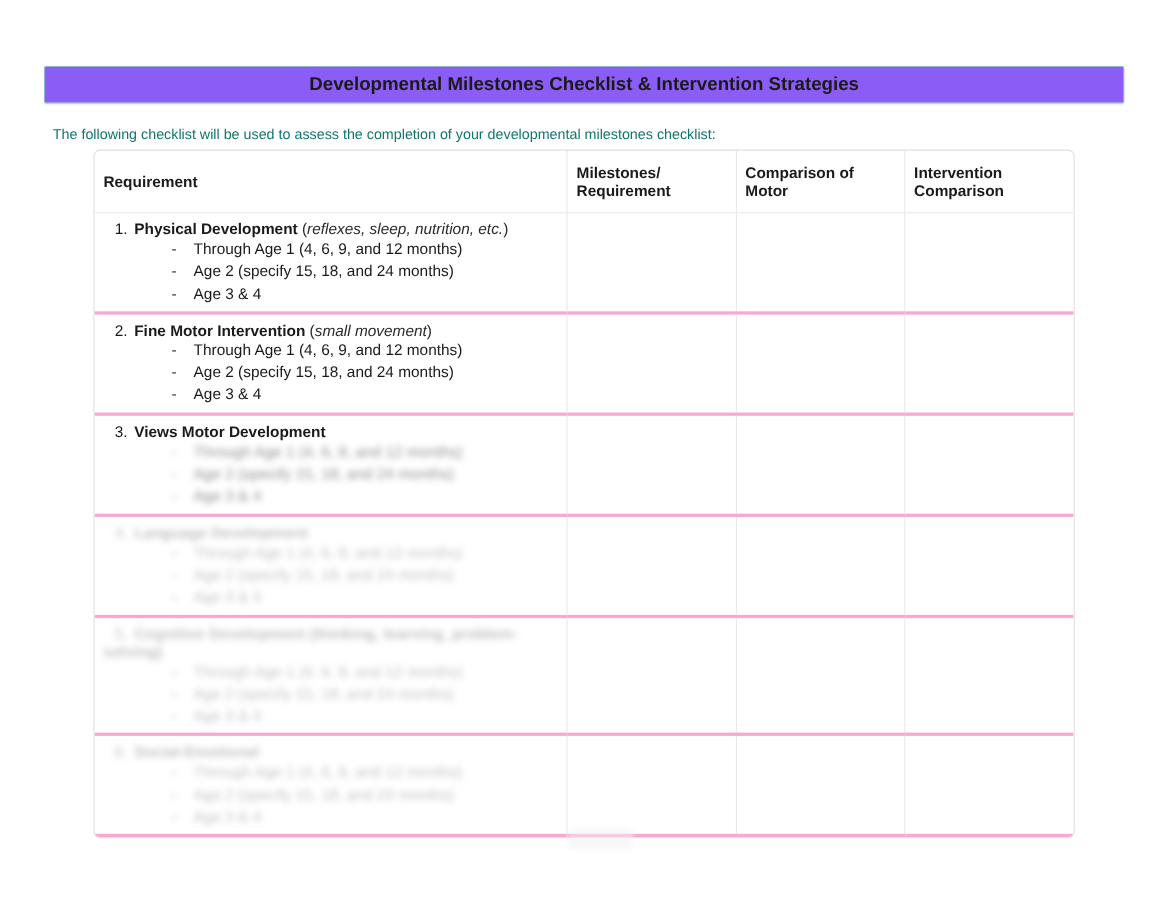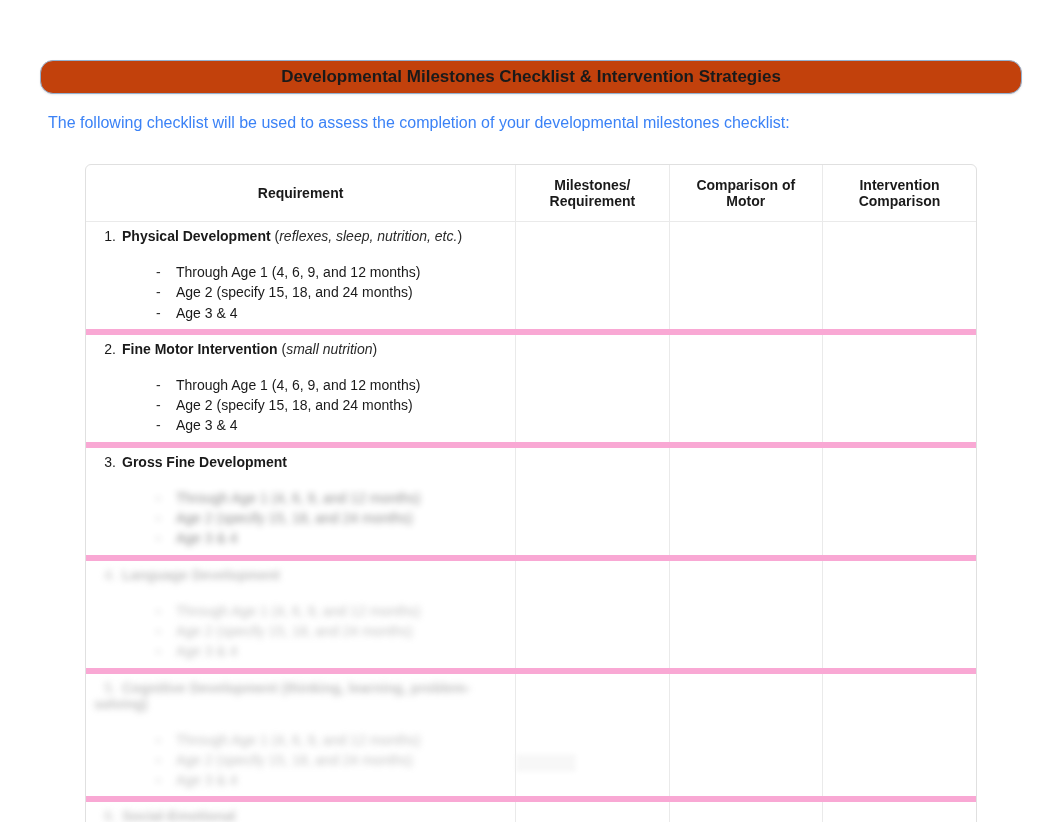--- a/index.html
+++ b/index.html
@@ -10,72 +10,72 @@
     body {
       font-family: 'Segoe UI', Tahoma, sans-serif;
       background: #fff;
       width: 1062px;
       height: 822px;
       padding: 60px 40px 20px 40px;
       color: #2a2a2a;
       position: relative;
     }
     .title-bar {
-      background: #c2410c;
+      background: #8b5cf6;
       border: 1px solid #94b0cf;
-      border-radius: 13px;
+      border-radius: 2px;
       padding: 6px 10px;
       text-align: center;
       font-size: 17px;
       font-weight: 600;
       color: #1a1a1a;
       margin-bottom: 20px;
       box-shadow: 0 1px 2px rgba(0,0,0,0.08);
     }
     .intro {
-      font-size: 16px;
-      color: #3b82f6;
-      margin-bottom: 32px;
+      font-size: 13px;
+      color: #0f766e;
+      margin-bottom: 7px;
       margin-left: 8px;
     }
     .table-wrap {
       margin: 0 45px;
       border: 1px solid #e0e0e0;
       border-radius: 6px;
       overflow: hidden;
       background: #fff;
     }
     table {
       width: 100%;
       border-collapse: collapse;
       font-size: 14px;
     }
     th {
       font-weight: 600;
-      text-align: center;
+      text-align: left;
       vertical-align: middle;
       padding: 12px 8px;
       border-bottom: 1px solid #eaeaea;
       border-right: 1px solid #eaeaea;
       color: #1a1a1a;
     }
     th:last-child {
       border-right: none;
     }
     th.req {
       width: 420px;
     }
     th.mil, th.comp, th.intv {
       width: 150px;
     }
     td {
       vertical-align: top;
       padding: 6px 4px 6px 0;
       border-right: 1px solid #eaeaea;
-      border-bottom: 6px solid #f9a8d4;
+      border-bottom: 3px solid #f9a8d4;
     }
     td:last-child {
       border-right: none;
     }
     td.req-cell {
       padding-left: 8px;
     }
     .num {
       display: inline-block;
       width: 22px;
@@ -93,21 +93,21 @@
       font-style: italic;
       color: #2a2a2a;
       font-weight: 400;
     }
     .paren {
       font-style: normal;
       font-weight: 400;
     }
     .sub-list {
       margin-left: 62px;
-      margin-top: 18px;
+      margin-top: 0;
     }
     .sub-item {
       position: relative;
       padding-left: 20px;
       line-height: 1.45;
       font-size: 14px;
       color: #1a1a1a;
     }
     .sub-item::before {
       content: "-";
@@ -167,34 +167,34 @@
               <div class="sub-item">Age 2 (specify 15, 18, and 24 months)</div>
               <div class="sub-item">Age 3 &amp; 4</div>
             </div>
           </td>
           <td>&nbsp;</td>
           <td>&nbsp;</td>
           <td>&nbsp;</td>
         </tr>
         <tr>
           <td class="req-cell">
-            <div><span class="num">2.</span><span class="req-title">Fine Motor Intervention</span><span class="paren"> (</span><span class="req-note">small nutrition</span><span class="paren">)</span></div>
+            <div><span class="num">2.</span><span class="req-title">Fine Motor Intervention</span><span class="paren"> (</span><span class="req-note">small movement</span><span class="paren">)</span></div>
             <div class="sub-list">
               <div class="sub-item">Through Age 1 (4, 6, 9, and 12 months)</div>
               <div class="sub-item">Age 2 (specify 15, 18, and 24 months)</div>
               <div class="sub-item">Age 3 &amp; 4</div>
             </div>
           </td>
           <td>&nbsp;</td>
           <td>&nbsp;</td>
           <td>&nbsp;</td>
         </tr>
         <tr class="">
           <td class="req-cell">
-            <div style="filter: none; color: rgb(26, 26, 26);"><span class="num">3.</span><span class="req-title">Gross Fine Development</span></div>
+            <div style="filter: none; color: rgb(26, 26, 26);"><span class="num">3.</span><span class="req-title">Views Motor Development</span></div>
             <div class="sub-list" style="filter: blur(3px); opacity: 0.5; color: rgb(136, 136, 136);">
               <div class="sub-item">Through Age 1 (4, 6, 9, and 12 months)</div>
               <div class="sub-item">Age 2 (specify 15, 18, and 24 months)</div>
               <div class="sub-item">Age 3 &amp; 4</div>
             </div>
           </td>
           <td>&nbsp;</td>
           <td>&nbsp;</td>
           <td>&nbsp;</td>
         </tr>

